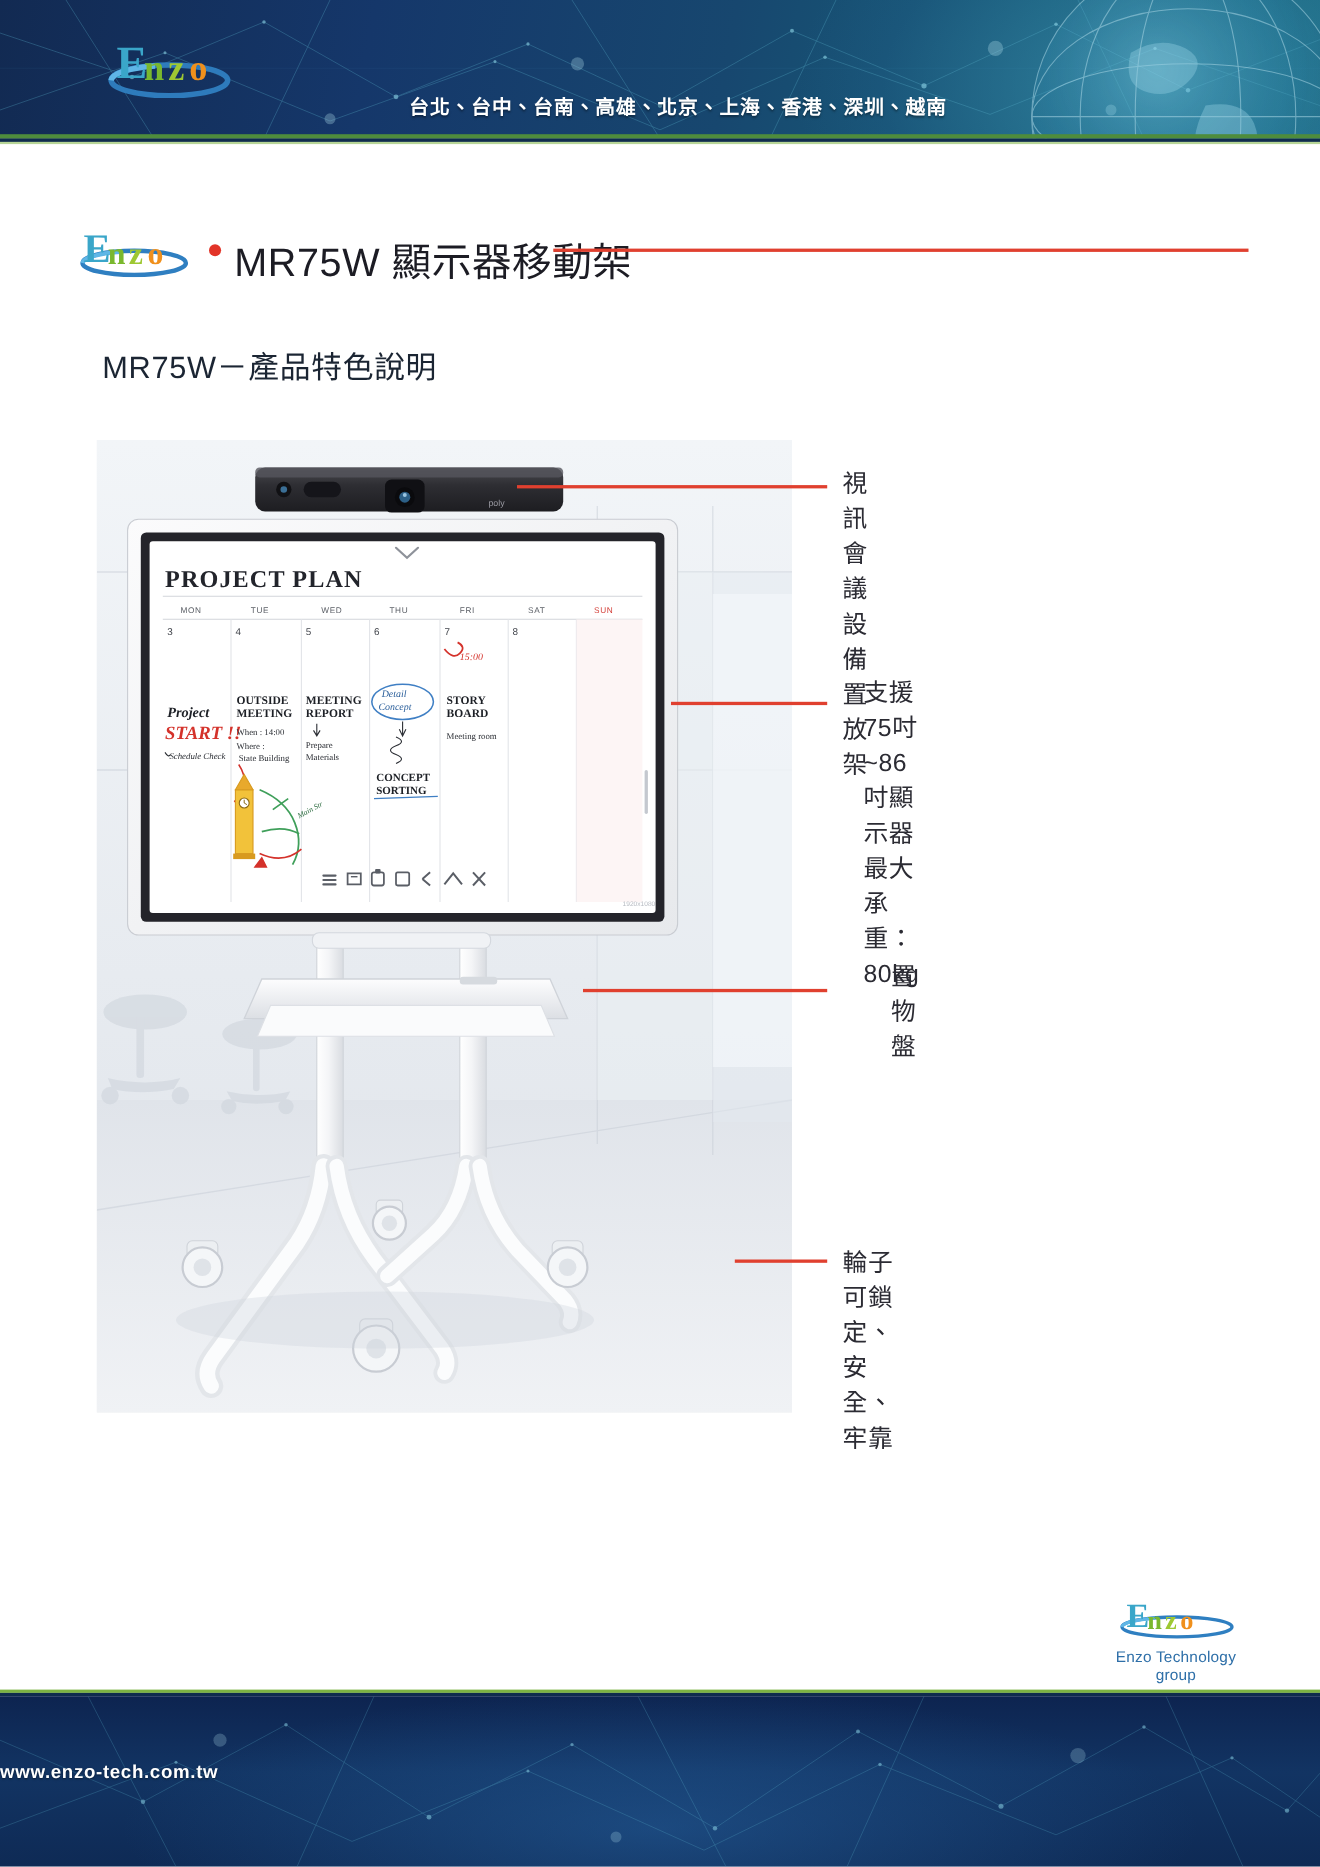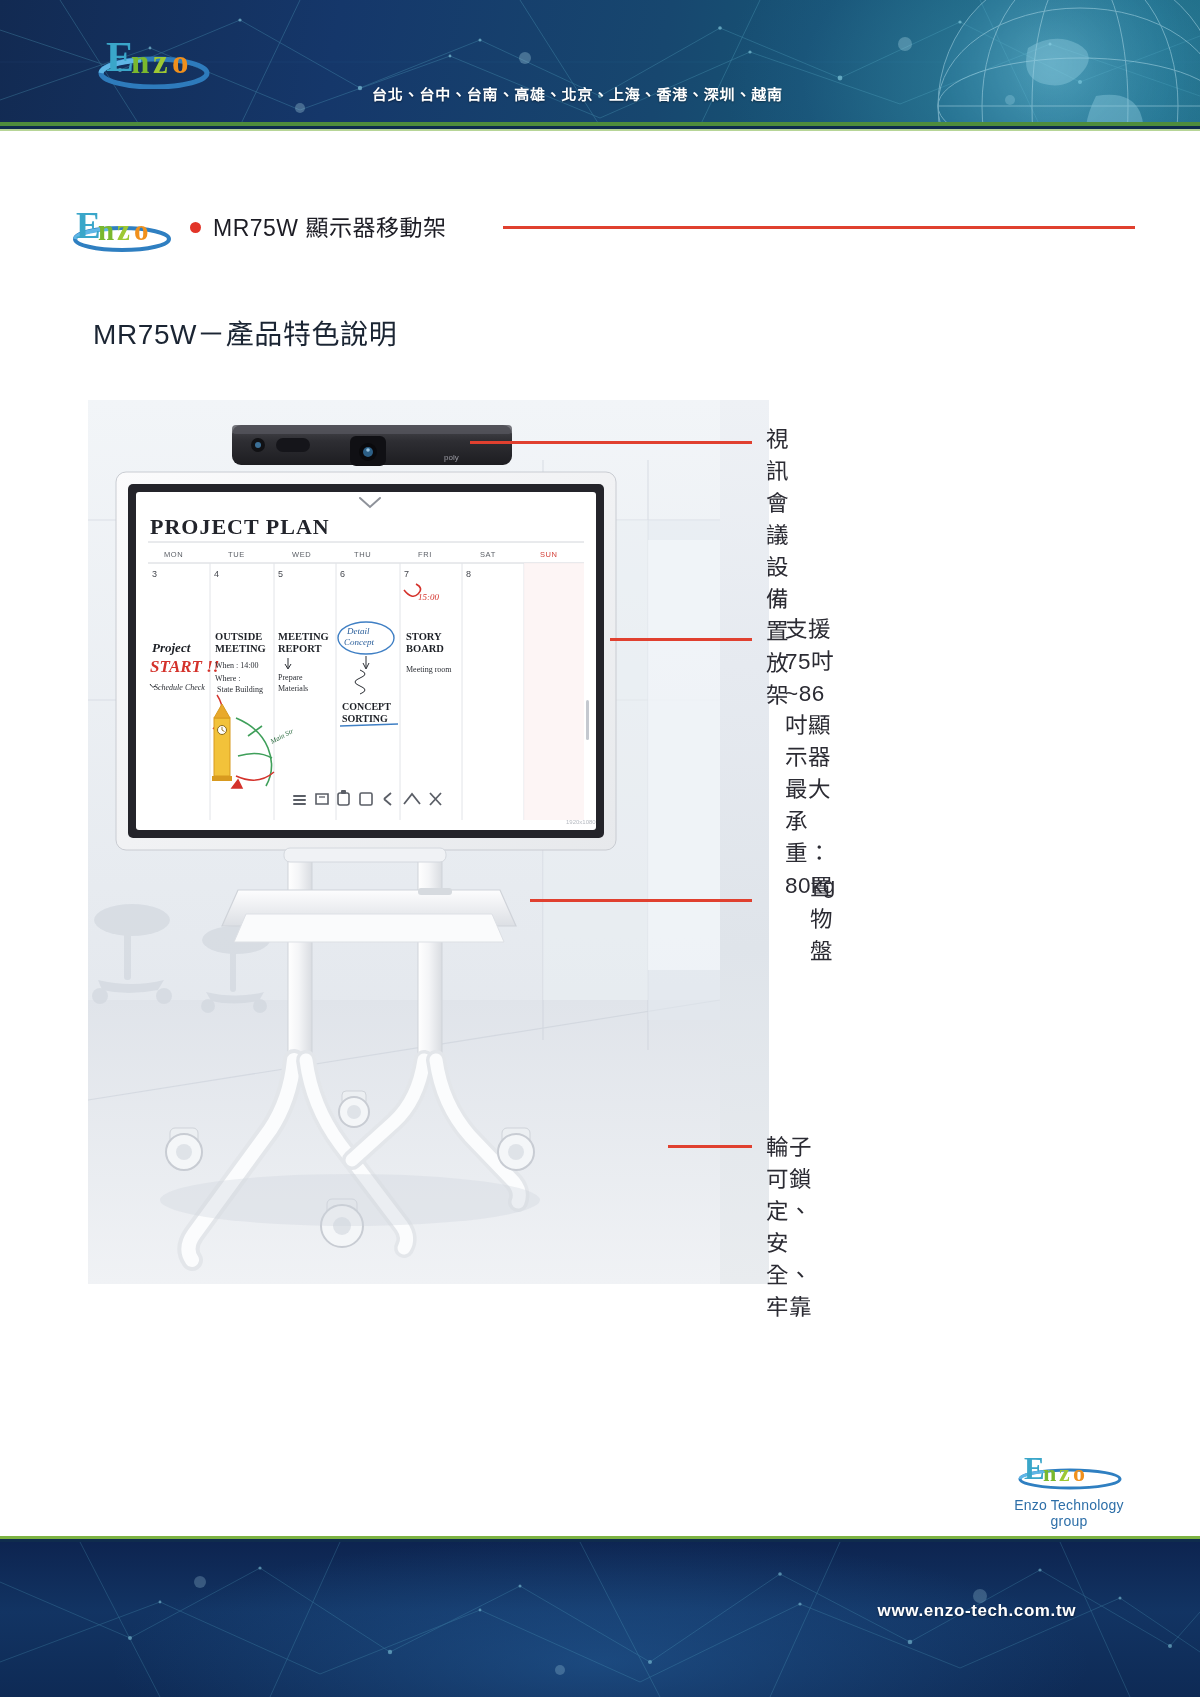--- a/index.html
+++ b/index.html
@@ -25,51 +25,51 @@
   .hdr-logo { position:absolute; left:98px; top:33px; width:112px; height:56px; }
   .hdr-title {
     position:absolute; left:222px; top:34px;
     font-size:35px; font-weight:bold; color:#ffffff;
     letter-spacing:1.5px;
     text-shadow: 0 1px 3px rgba(0,0,0,.45);
     white-space:nowrap;
   }
   .hdr-sub {
     position:absolute; left:372px; top:83px;
-    font-size:15px; color:#ffffff; letter-spacing:.8px; white-space:nowrap;
+    font-size:18px; color:#ffffff; letter-spacing:.8px; white-space:nowrap;
     font-weight:bold;
     text-shadow: 0 1px 2px rgba(0,0,0,.4);
   }
   .hdr-rule-a { position:absolute; left:0; top:122px; width:1200px; height:4px; background:#4e8c3c; }
   .hdr-rule-b { position:absolute; left:0; top:126px; width:1200px; height:3px; background:#0f2c4d; }
   .hdr-rule-c { position:absolute; left:0; top:129px; width:1200px; height:2px; background:#7cb342; opacity:.55;}
 
   
   .crumb-logo { position:absolute; left:72px; top:206px; width:104px; height:46px; }
   .crumb-dot {
     position:absolute; left:190px; top:222px; width:11px; height:11px;
     border-radius:50%; background:#e23428;
   }
   .crumb-text {
     position:absolute; left:213px; top:209px;
-    font-size:23px; color:#1c1c24; letter-spacing:.5px; white-space:nowrap;
+    font-size:36px; color:#1c1c24; letter-spacing:.5px; white-space:nowrap;
   }
   .crumb-line {
     position:absolute; left:503px; top:226px; width:632px; height:3px; background:#e0402f;
   }
 
   
   .sec-title {
     position:absolute; left:93px; top:312px;
     font-size:28px; color:#1b2533; letter-spacing:.6px; white-space:nowrap;
   }
 
   
   .photo {
-    position:absolute; left:88px; top:400px; width:681px; height:884px;
+    position:absolute; left:88px; top:400px; width:632px; height:884px;
     background:
       linear-gradient(180deg, #eef1f5 0%, #e6eaf0 30%, #dfe4ea 62%, #e9ecef 100%);
     overflow:hidden;
   }
   .photo svg { display:block; }
 
   
   .ann { position:absolute; }
   .ann-line { position:absolute; height:2.5px; background:#e0402f; }
   .ann-text {
@@ -485,16 +485,16 @@
         <circle cx="480" cy="68" r="1.4"></circle>
           <circle cx="800" cy="62" r="1.6"></circle>
         <circle cx="1120" cy="56" r="1.5"></circle>
       </g>
       <g fill="#b9e6f2" opacity="0.3">
         <circle cx="200" cy="40" r="6"></circle>
           <circle cx="980" cy="54" r="7"></circle>
         <circle cx="560" cy="128" r="5"></circle>
       </g>
     </svg>
-    <div class="foot-url" style="position:absolute; left:0; top:59px; width:1076px; text-align:right; font-size:17px; font-weight:bold; color:#fff; letter-spacing:.6px;">www.enzo-tech.com.tw</div>
+    <div class="foot-url" style="position:absolute; left:0; top:59px; width:1076px; text-align:left; font-size:17px; font-weight:bold; color:#fff; letter-spacing:.6px;">www.enzo-tech.com.tw</div>
   </div>
 
 </div>
 
 </body></html>

